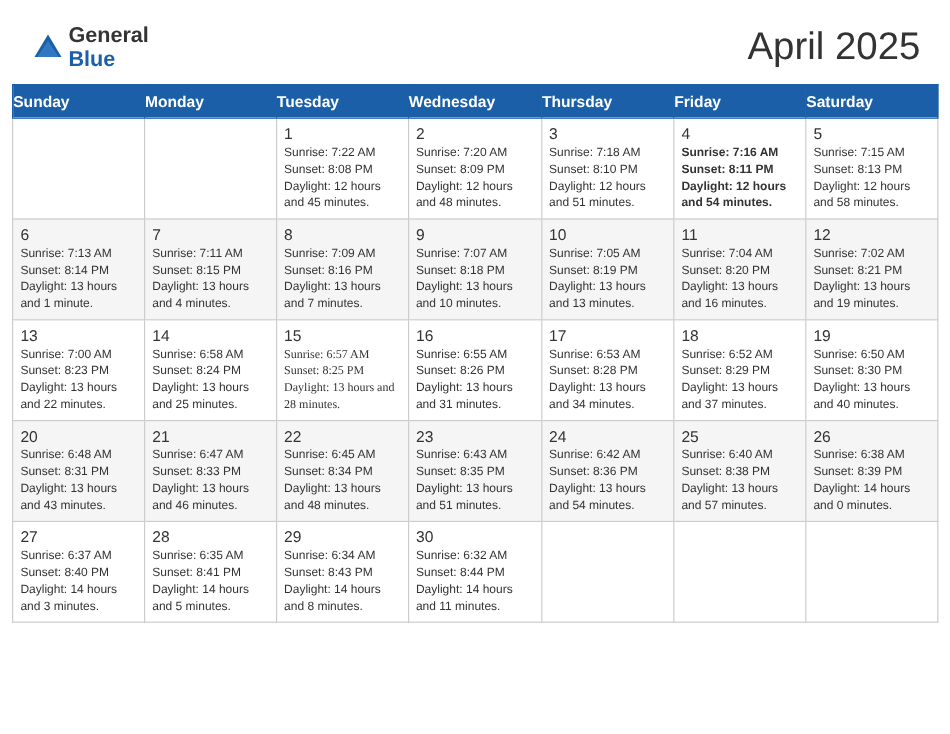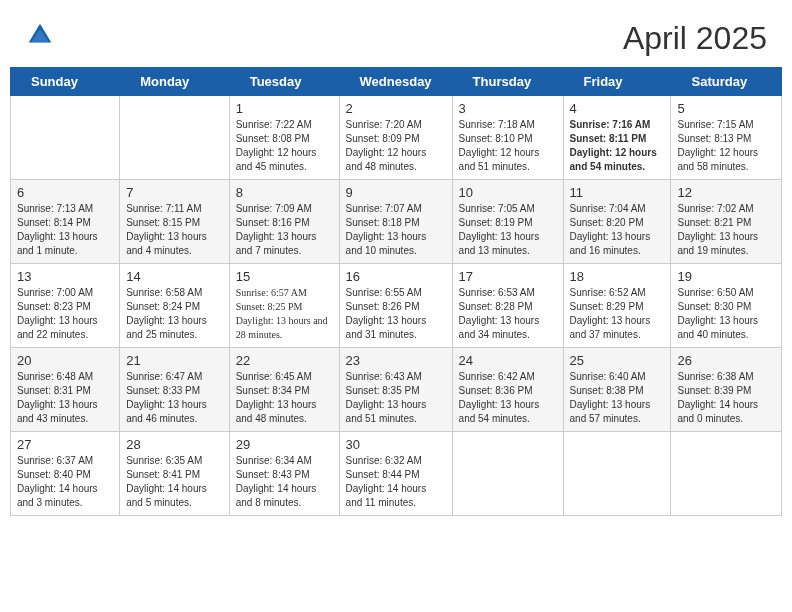--- a/index.html
+++ b/index.html
@@ -54,21 +54,21 @@
     }
     .calendar {
       width: 100%;
       border-collapse: collapse;
       margin: 5px 0;
     }
     .calendar th {
       background-color: #1a5fa8;
       color: #fff;
       text-align: left;
-      padding: 6px 20px;
+      padding: 6px 0;
       font-size: 13px;
       border: 1px solid #1a5fa8;
     }
     .calendar td {
       vertical-align: top;
       border: 1px solid #ccc;
       padding: 5px 6px;
       font-size: 10.5px;
       color: #333;
       width: 113px;
@@ -95,20 +95,24 @@
   </style>
 </head>
 <body>
 
 <div class="header">
   <div class="logo">
     <svg class="logo-icon" viewBox="0 0 40 40">
       <polygon points="20,5 35,30 5,30" fill="#1a5fa8"></polygon>
       <polygon points="20,12 32,30 8,30" fill="#4a90d9" opacity="0.5"></polygon>
     </svg>
+    <div class="logo-text">
+      <span class="logo-general">General</span>
+      <span class="logo-blue">Blue</span>
+    </div>
   </div>
   <div class="title-block">
     <div class="month-title">April 2025</div>
   </div>
 </div>
 
 <table class="calendar">
   <thead>
     <tr>
     <th>Sunday</th>

